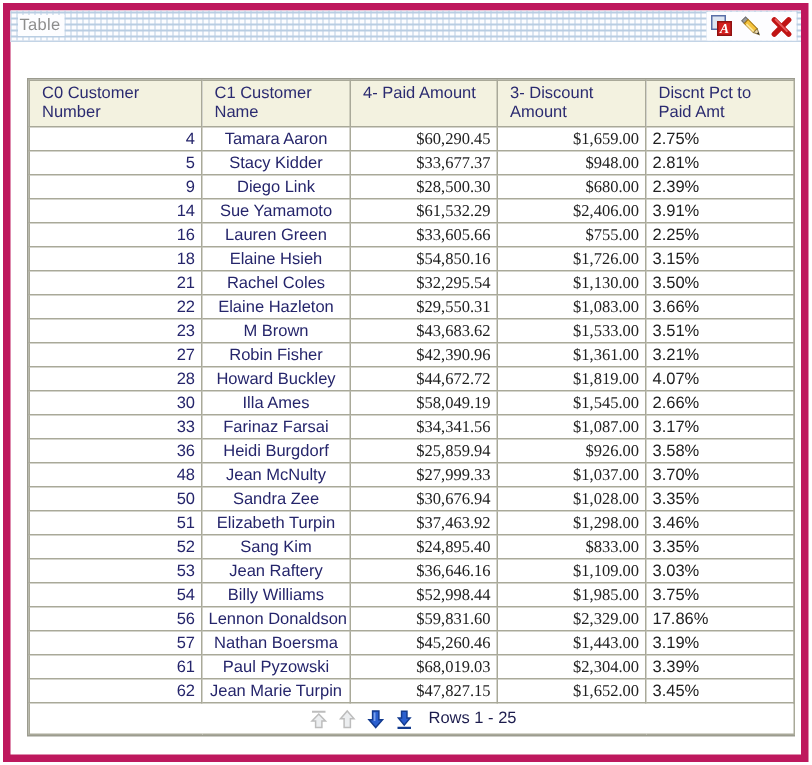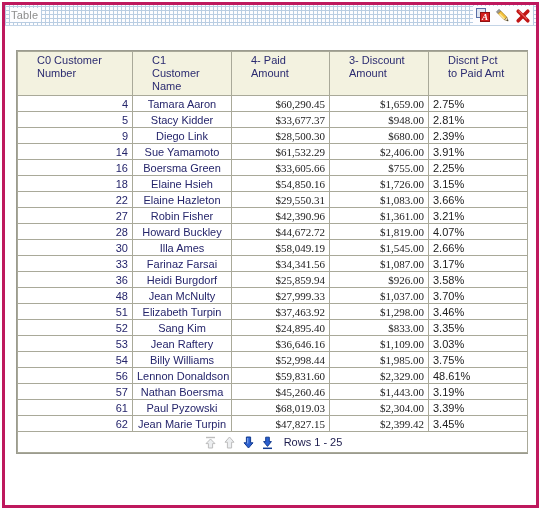--- a/index.html
+++ b/index.html
@@ -22,21 +22,21 @@
   }
 
   
   .panel {
     position: absolute;
     left: 2px;
     top: 2px;
     width: 537px;
     height: 506px;
     box-sizing: border-box;
-    border: 3px solid #be185d;
+    border: 5px solid #be185d;
     background: #ffffff;
   }
 
   
   .title-band {
     position: relative;
     height: 21px;
     box-sizing: border-box;
     border-bottom: 1px solid #c3d4e6;
     background-color: #fdfdff;
@@ -103,21 +103,21 @@
     font-weight: normal;
   }
   table.grid thead th {
     background: #f3f2e0;
     color: #2b2b70;
     vertical-align: top;
     text-align: left;
     height: 31px;
     line-height: 13px;
     white-space: normal;
-    padding: 2px 19px;
+    padding: 2px 8px;
     font-size: 11px;
   }
   td.num {
     text-align: right;
     color: #25256b;
   }
   td.txt {
     text-align: center;
     color: #25256b;
   }
@@ -248,40 +248,54 @@
             </tr>
             <tr>
               <td class="num">14</td>
               <td class="txt">Sue Yamamoto</td>
               <td class="money">$61,532.29</td>
               <td class="money">$2,406.00</td>
               <td class="pct">3.91%</td>
             </tr>
             <tr>
               <td class="num">16</td>
-              <td class="txt">Boersma Green</td>
+              <td class="txt">Lauren Green</td>
               <td class="money">$33,605.66</td>
               <td class="money">$755.00</td>
               <td class="pct">2.25%</td>
             </tr>
             <tr>
               <td class="num">18</td>
               <td class="txt">Elaine Hsieh</td>
               <td class="money">$54,850.16</td>
               <td class="money">$1,726.00</td>
               <td class="pct">3.15%</td>
             </tr>
             <tr>
+              <td class="num">21</td>
+              <td class="txt">Rachel Coles</td>
+              <td class="money">$32,295.54</td>
+              <td class="money">$1,130.00</td>
+              <td class="pct">3.50%</td>
+            </tr>
+            <tr>
               <td class="num">22</td>
               <td class="txt">Elaine Hazleton</td>
               <td class="money">$29,550.31</td>
               <td class="money">$1,083.00</td>
               <td class="pct">3.66%</td>
             </tr>
             <tr>
+              <td class="num">23</td>
+              <td class="txt">M Brown</td>
+              <td class="money">$43,683.62</td>
+              <td class="money">$1,533.00</td>
+              <td class="pct">3.51%</td>
+            </tr>
+            <tr>
               <td class="num">27</td>
               <td class="txt">Robin Fisher</td>
               <td class="money">$42,390.96</td>
               <td class="money">$1,361.00</td>
               <td class="pct">3.21%</td>
             </tr>
             <tr>
               <td class="num">28</td>
               <td class="txt">Howard Buckley</td>
               <td class="money">$44,672.72</td>
@@ -310,20 +324,27 @@
               <td class="pct">3.58%</td>
             </tr>
             <tr>
               <td class="num">48</td>
               <td class="txt">Jean McNulty</td>
               <td class="money">$27,999.33</td>
               <td class="money">$1,037.00</td>
               <td class="pct">3.70%</td>
             </tr>
             <tr>
+              <td class="num">50</td>
+              <td class="txt">Sandra Zee</td>
+              <td class="money">$30,676.94</td>
+              <td class="money">$1,028.00</td>
+              <td class="pct">3.35%</td>
+            </tr>
+            <tr>
               <td class="num">51</td>
               <td class="txt">Elizabeth Turpin</td>
               <td class="money">$37,463.92</td>
               <td class="money">$1,298.00</td>
               <td class="pct">3.46%</td>
             </tr>
             <tr>
               <td class="num">52</td>
               <td class="txt">Sang Kim</td>
               <td class="money">$24,895.40</td>
@@ -342,41 +363,41 @@
               <td class="txt">Billy Williams</td>
               <td class="money">$52,998.44</td>
               <td class="money">$1,985.00</td>
               <td class="pct">3.75%</td>
             </tr>
             <tr>
               <td class="num">56</td>
               <td class="txt">Lennon Donaldson</td>
               <td class="money">$59,831.60</td>
               <td class="money">$2,329.00</td>
-              <td class="pct">48.61%</td>
+              <td class="pct">17.86%</td>
             </tr>
             <tr>
               <td class="num">57</td>
               <td class="txt">Nathan Boersma</td>
               <td class="money">$45,260.46</td>
               <td class="money">$1,443.00</td>
               <td class="pct">3.19%</td>
             </tr>
             <tr>
               <td class="num">61</td>
               <td class="txt">Paul Pyzowski</td>
               <td class="money">$68,019.03</td>
               <td class="money">$2,304.00</td>
               <td class="pct">3.39%</td>
             </tr>
             <tr>
               <td class="num">62</td>
               <td class="txt">Jean Marie Turpin</td>
               <td class="money">$47,827.15</td>
-              <td class="money">$2,399.42</td>
+              <td class="money">$1,652.00</td>
               <td class="pct">3.45%</td>
             </tr>
           </tbody>
 
         <tfoot>
           <tr>
             <td class="pager-cell" colspan="5">
               <div class="pager">
 
                 <span class="pager-ico">

